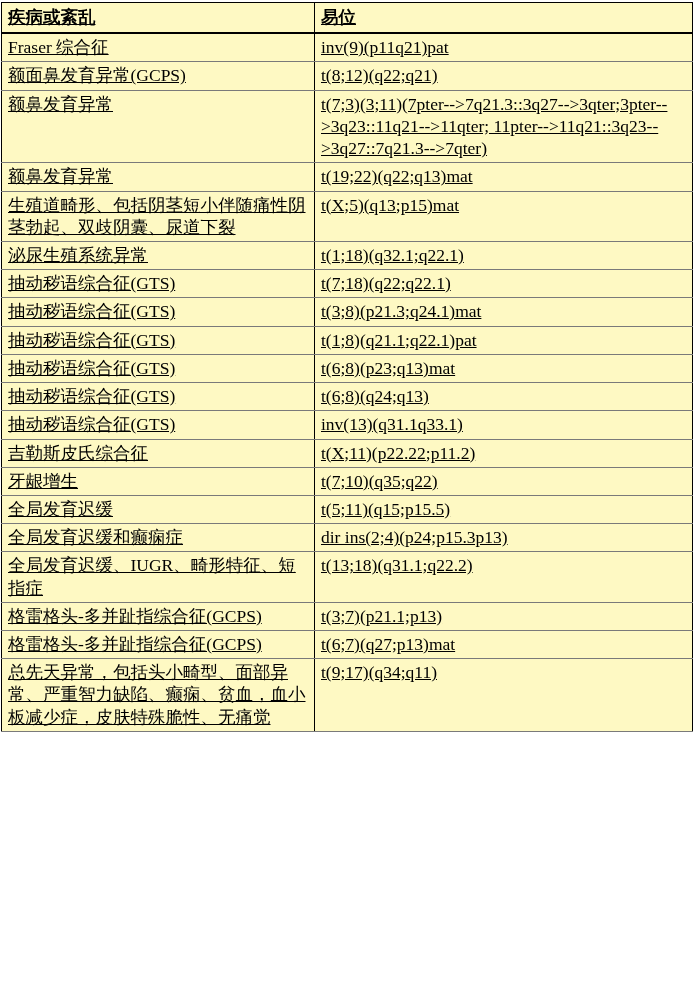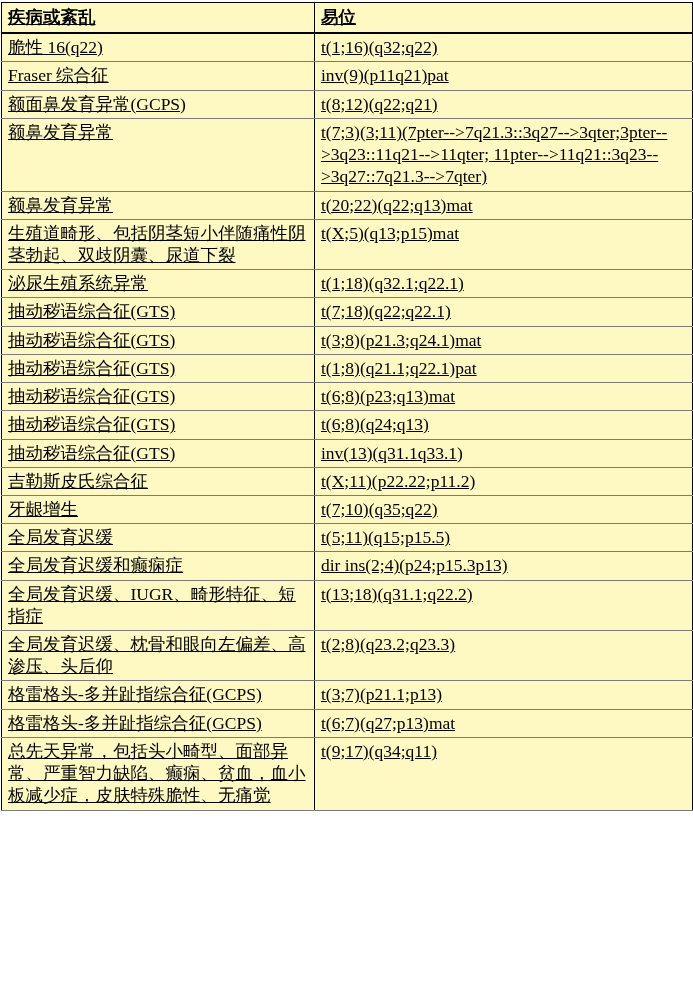--- a/index.html
+++ b/index.html
@@ -74,38 +74,34 @@
       <col class="c2">
     </colgroup>
     <thead>
       <tr>
         <th class="cjk">疾病或紊乱</th>
         <th class="cjk">易位</th>
       </tr>
     </thead>
     <tbody id="table-body">
         <tr>
-          <td class="cjk">脆性 16(q22)</td>
-          <td class="cjk">t(1;16)(q32;q22)</td>
-        </tr>
-        <tr>
           <td class="cjk">Fraser 综合征</td>
           <td class="cjk">inv(9)(p11q21)pat</td>
         </tr>
         <tr>
           <td class="cjk">额面鼻发育异常(GCPS)</td>
           <td class="cjk">t(8;12)(q22;q21)</td>
         </tr>
         <tr>
           <td class="cjk">额鼻发育异常</td>
           <td class="cjk">t(7;3)(3;11)(7pter--&gt;7q21.3::3q27--&gt;3qter;3pter--&gt;3q23::11q21--&gt;11qter; 11pter--&gt;11q21::3q23--&gt;3q27::7q21.3--&gt;7qter)</td>
         </tr>
         <tr>
           <td class="cjk">额鼻发育异常</td>
-          <td class="cjk">t(20;22)(q22;q13)mat</td>
+          <td class="cjk">t(19;22)(q22;q13)mat</td>
         </tr>
         <tr>
           <td class="cjk pad-1">生殖道畸形、包括阴茎短小伴随痛性阴茎勃起、双歧阴囊、尿道下裂</td>
           <td class="cjk pad-1">t(X;5)(q13;p15)mat</td>
         </tr>
         <tr>
           <td class="cjk">泌尿生殖系统异常</td>
           <td class="cjk">t(1;18)(q32.1;q22.1)</td>
         </tr>
         <tr>
@@ -146,24 +142,20 @@
         </tr>
         <tr>
           <td class="cjk pad-1">全局发育迟缓和癫痫症</td>
           <td class="cjk pad-1">dir ins(2;4)(p24;p15.3p13)</td>
         </tr>
         <tr>
           <td class="cjk pad-1">全局发育迟缓、IUGR、畸形特征、短指症</td>
           <td class="cjk pad-1">t(13;18)(q31.1;q22.2)</td>
         </tr>
         <tr>
-          <td class="cjk pad-1">全局发育迟缓、枕骨和眼向左偏差、高渗压、头后仰</td>
-          <td class="cjk pad-1">t(2;8)(q23.2;q23.3)</td>
-        </tr>
-        <tr>
           <td class="cjk pad-1">格雷格头-多并趾指综合征(GCPS)</td>
           <td class="cjk pad-1">t(3;7)(p21.1;p13)</td>
         </tr>
         <tr>
           <td class="cjk pad-1">格雷格头-多并趾指综合征(GCPS)</td>
           <td class="cjk pad-1">t(6;7)(q27;p13)mat</td>
         </tr>
         <tr>
           <td class="cjk pad-1">总先天异常，包括头小畸型、面部异常、严重智力缺陷、癫痫、贫血，血小板减少症，皮肤特殊脆性、无痛觉</td>
           <td class="cjk pad-1">t(9;17)(q34;q11)</td>

